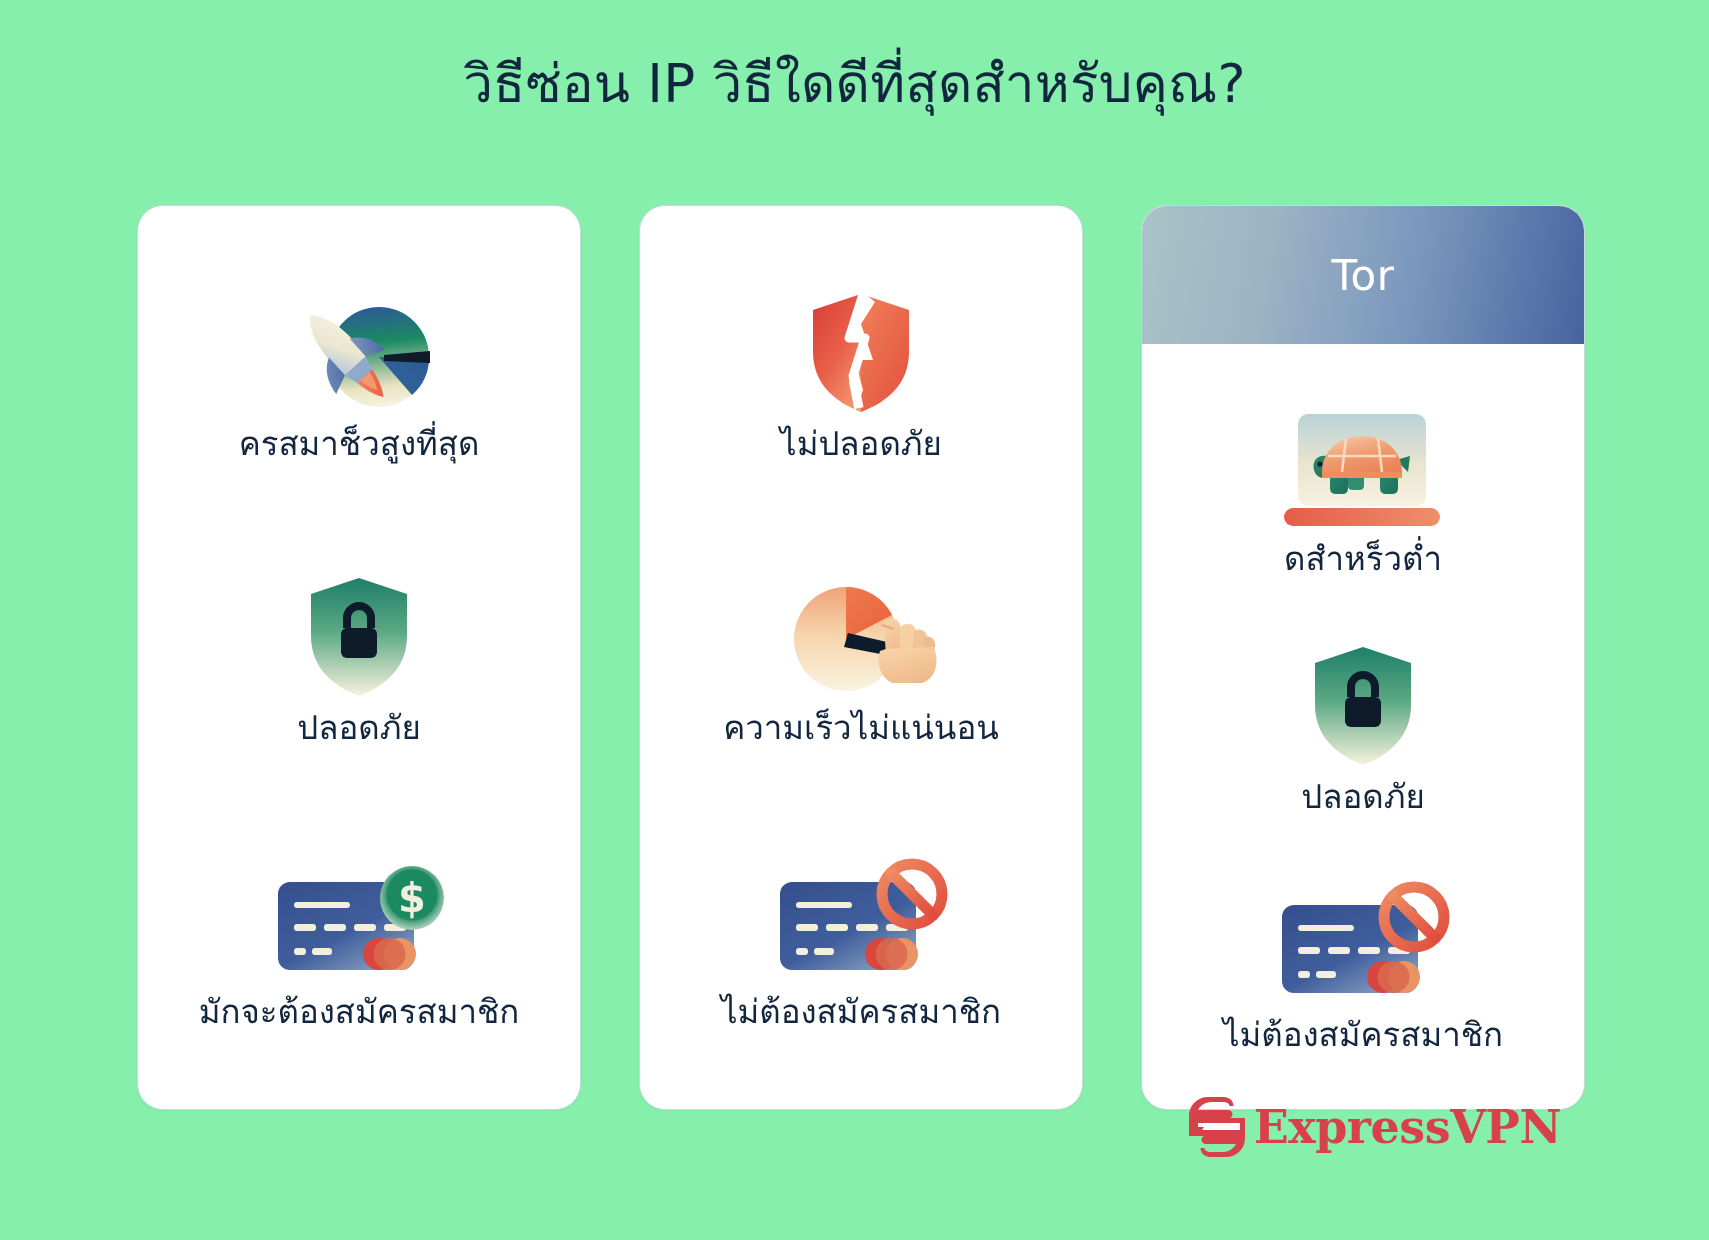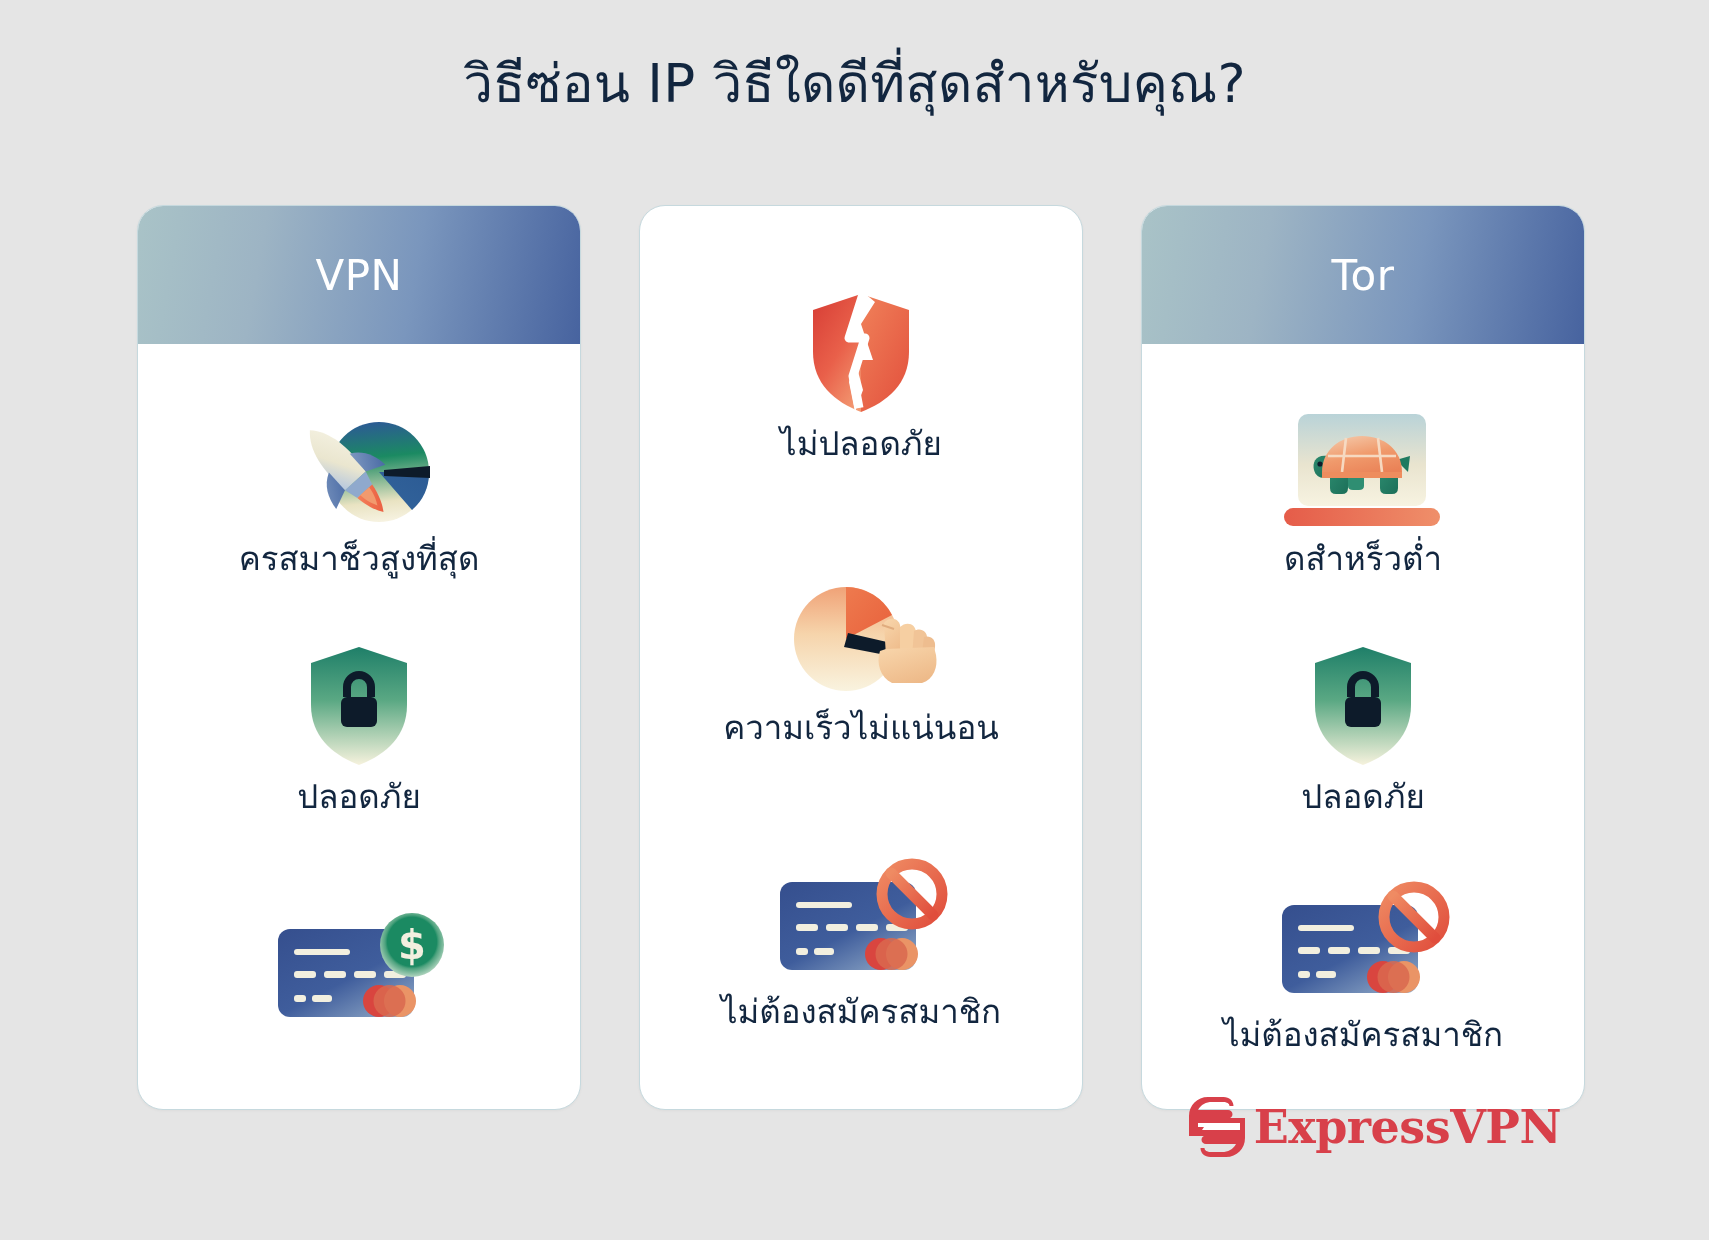--- a/index.html
+++ b/index.html
@@ -2,21 +2,21 @@
 <html><head>
 <meta charset="utf-8">
 <style>
   * { box-sizing: border-box; margin: 0; padding: 0; }
   html, body {
     width: 1709px; height: 1240px;
     background: #ffffff;
     font-family: "DejaVu Sans", "Liberation Sans", sans-serif;
     overflow: hidden;
   }
-  .page { position: relative; width: 1709px; height: 1240px; background:#e5e5e5; }
+  .page { position: relative; width: 1709px; height: 1240px; background:#86efac; }
 
   .title {
     position: absolute;
     top: 52px; left: 0; width: 100%;
     text-align: center;
     font-size: 53px;
     font-weight: 400;
     color: #12263f;
     letter-spacing: 0.2px;
     line-height: 1.2;
@@ -102,23 +102,20 @@
 </head>
 <body>
 
 <div class="page">
 
   <div class="title">วิธีซ่อน IP วิธีใดดีที่สุดสำหรับคุณ?</div>
 
   <div class="cards">
 
     <div class="card">
-      <div class="card-header">
-        <span class="hdr-text">VPN</span>
-      </div>
       <div class="card-body">
 
         <div class="feature">
           <div class="icon-wrap">
             <svg width="190" height="132" viewBox="0 0 190 132">
               <defs>
                 <linearGradient id="g_speed" x1="0.45" y1="0" x2="0.55" y2="1">
                   <stop offset="0" stop-color="#2c5b94"></stop>
                   <stop offset="0.35" stop-color="#1b8a62"></stop>
                   <stop offset="0.8" stop-color="#e9e3c2"></stop>
@@ -203,20 +200,21 @@
                 <rect x="30" y="90" width="12" height="7" rx="3"></rect>
                 <rect x="48" y="90" width="20" height="7" rx="3"></rect>
               </g>
               <circle cx="115" cy="96" r="16" fill="#d9453f"></circle>
               <circle cx="136" cy="96" r="16" fill="#ea9466"></circle>
               <circle cx="125.5" cy="96" r="16" fill="#d9694f" opacity="0.85"></circle>
               <circle cx="148" cy="40" r="32" fill="url(#g_dollar)"></circle>
               <text x="148" y="54" font-family="DejaVu Sans, sans-serif" font-size="40" font-weight="bold" fill="#f2efdf" text-anchor="middle">$</text>
             </svg>
           </div>
+          <div class="label">มักจะต้องสมัครสมาชิก</div>
         </div>
 
       </div>
     </div>
 
     <div class="card">
       <div class="card-body">
 
         <div class="feature">
           <div class="icon-wrap">

